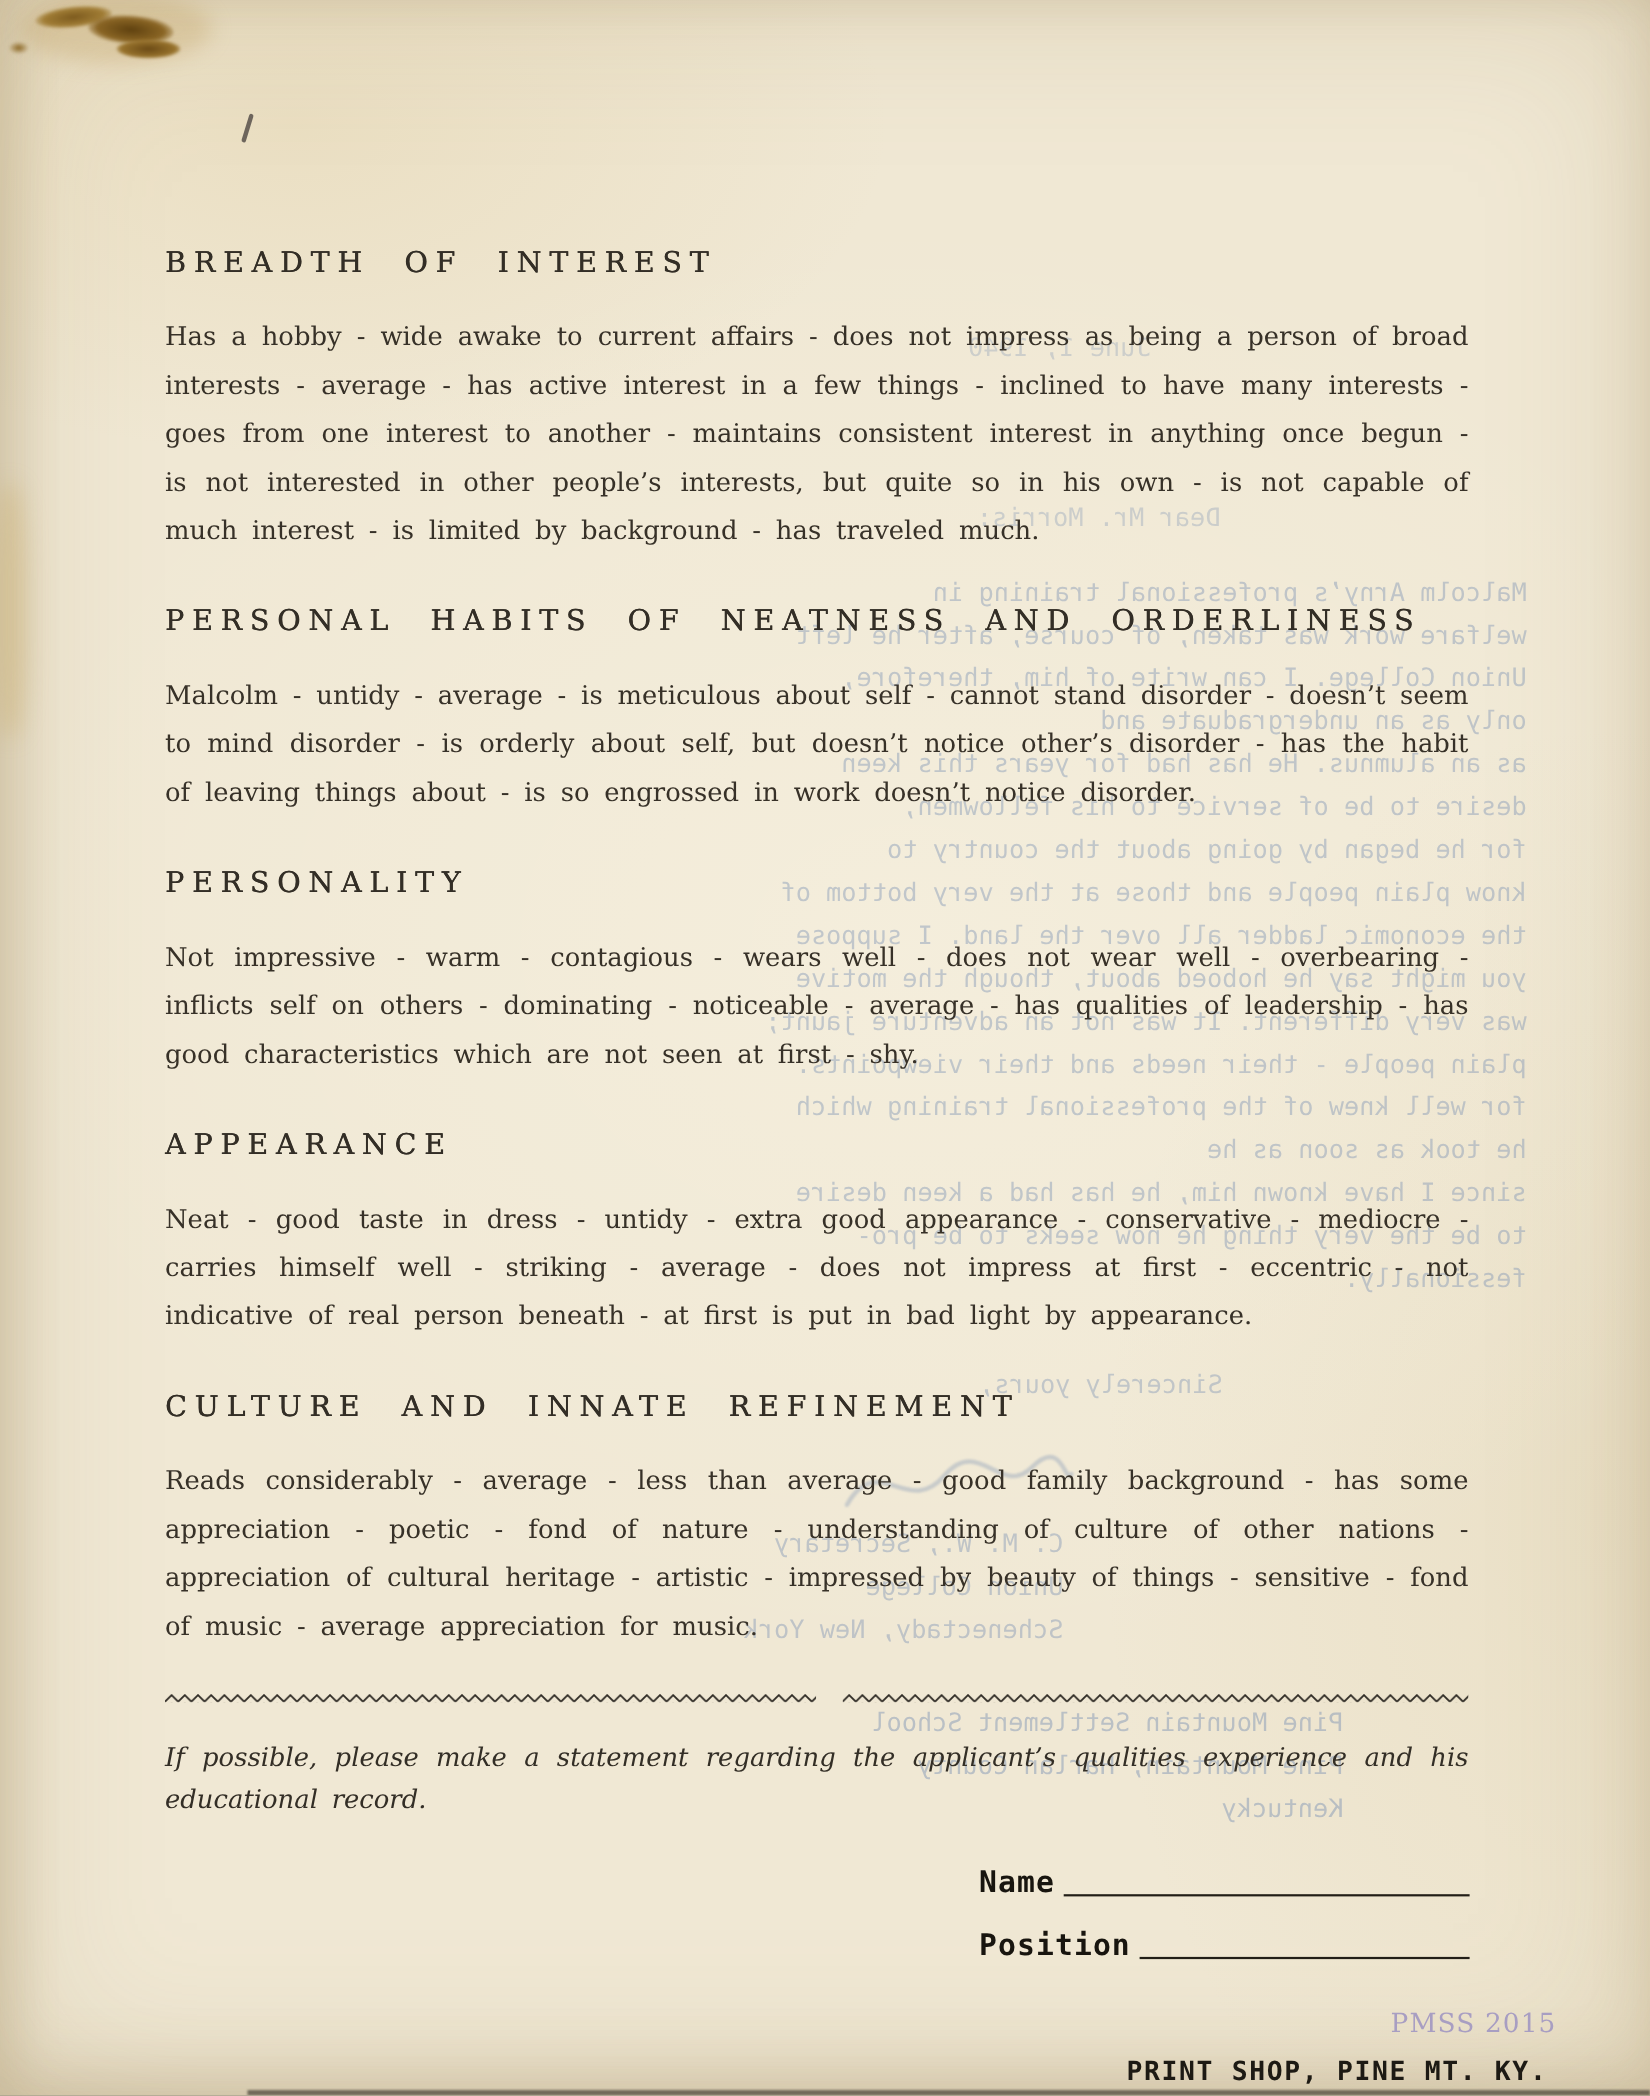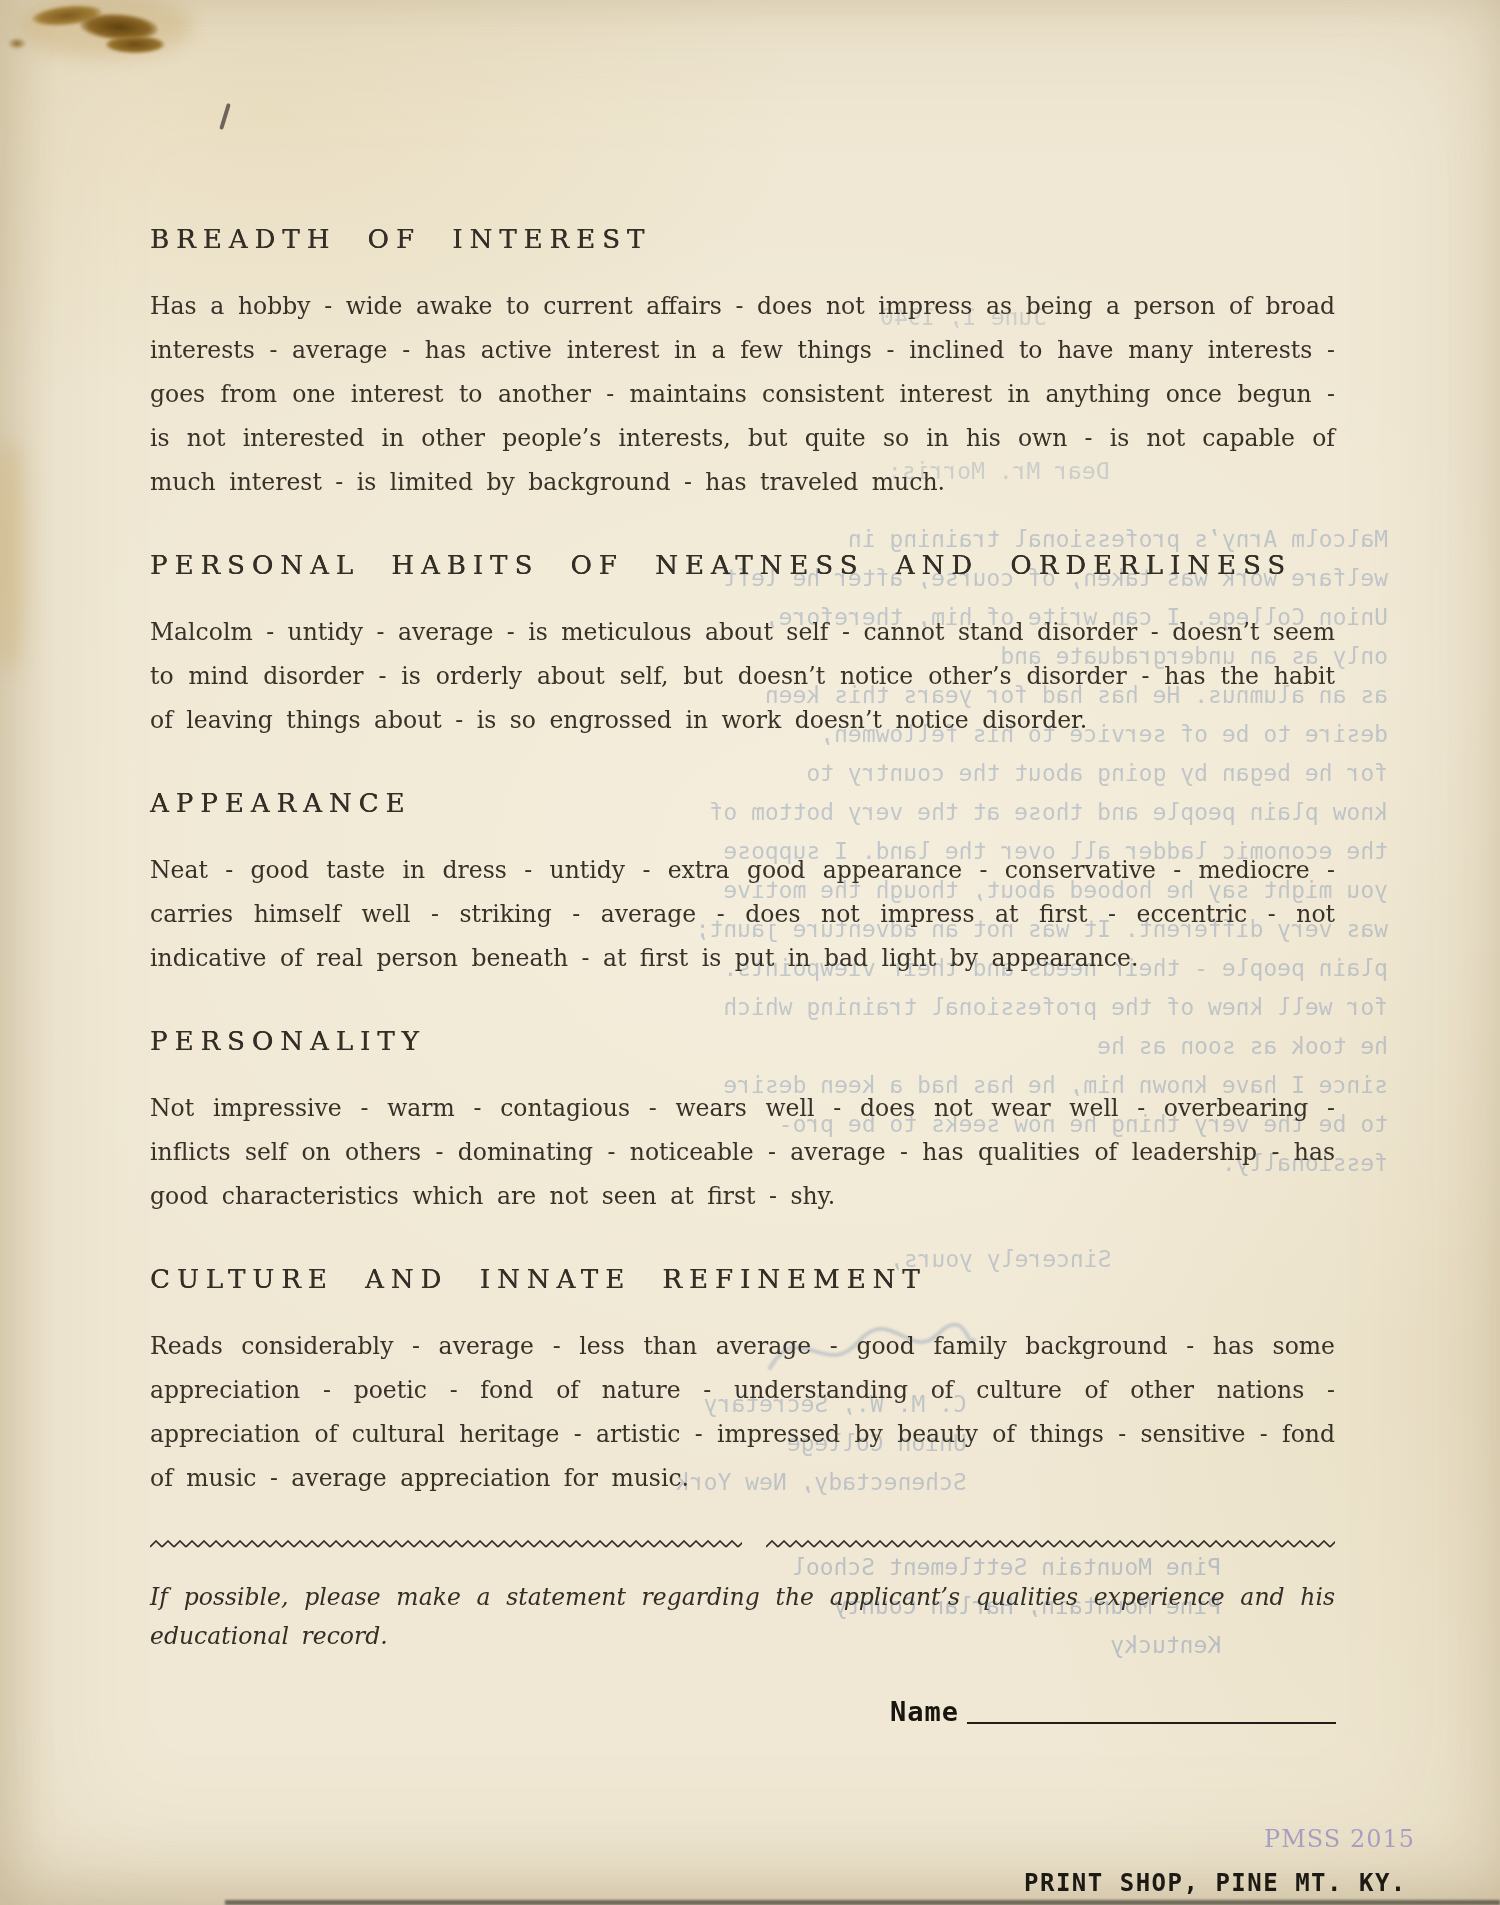--- a/index.html
+++ b/index.html
@@ -152,27 +152,27 @@
       <div class="sec-heading">BREADTH OF INTEREST</div>
       <div class="sec-body">Has a hobby - wide awake to current affairs - does not impress as being a person of broad interests - average - has active interest in a few things - inclined to have many interests - goes from one interest to another - maintains consistent interest in anything once begun - is not interested in other people’s interests, but quite so in his own - is not capable of much interest - is limited by background - has traveled much.</div>
     </div>
 
     <div class="section">
       <div class="sec-heading">PERSONAL HABITS OF NEATNESS AND ORDERLINESS</div>
       <div class="sec-body">Malcolm - untidy - average - is meticulous about self - cannot stand disorder - doesn’t seem to mind disorder - is orderly about self, but doesn’t notice other’s disorder - has the habit of leaving things about - is so engrossed in work doesn’t notice disorder.</div>
     </div>
 
     <div class="section">
+      <div class="sec-heading">PERSONALITY</div>
+      <div class="sec-body">Not impressive - warm - contagious - wears well - does not wear well - overbearing - inflicts self on others - dominating - noticeable - average - has qualities of leadership - has good characteristics which are not seen at first - shy.</div>
+    </div>
+
+    <div class="section">
       <div class="sec-heading">APPEARANCE</div>
       <div class="sec-body">Neat - good taste in dress - untidy - extra good appearance - conservative - mediocre - carries himself well - striking - average - does not impress at first - eccentric - not indicative of real person beneath - at first is put in bad light by appearance.</div>
-    </div>
-
-    <div class="section">
-      <div class="sec-heading">PERSONALITY</div>
-      <div class="sec-body">Not impressive - warm - contagious - wears well - does not wear well - overbearing - inflicts self on others - dominating - noticeable - average - has qualities of leadership - has good characteristics which are not seen at first - shy.</div>
     </div>
 
     <div class="section">
       <div class="sec-heading">CULTURE AND INNATE REFINEMENT</div>
       <div class="sec-body">Reads considerably - average - less than average - good family background - has some appreciation - poetic - fond of nature - understanding of culture of other nations - appreciation of cultural heritage - artistic - impressed by beauty of things - sensitive - fond of music - average appreciation for music.</div>
     </div>
 
     <div class="divider-row">
       <svg width="592" height="8">
         <defs>
@@ -187,20 +187,24 @@
       </svg>
     </div>
 
     <div class="note">If possible, please make a statement regarding the applicant’s qualities experience and his educational record.</div>
 
     <div class="fields">
       <div class="field-row">
         <span class="field-label">Name</span>
         <span class="field-line"></span>
       </div>
+      <div class="field-row">
+        <span class="field-label">Position</span>
+        <span class="field-line"></span>
+      </div>
     </div>
 
   </div>
 
   <div class="watermark">PMSS 2015</div>
   <div class="printer-credit">PRINT SHOP, PINE MT. KY.</div>
 
 </div>
 
 </body></html>

